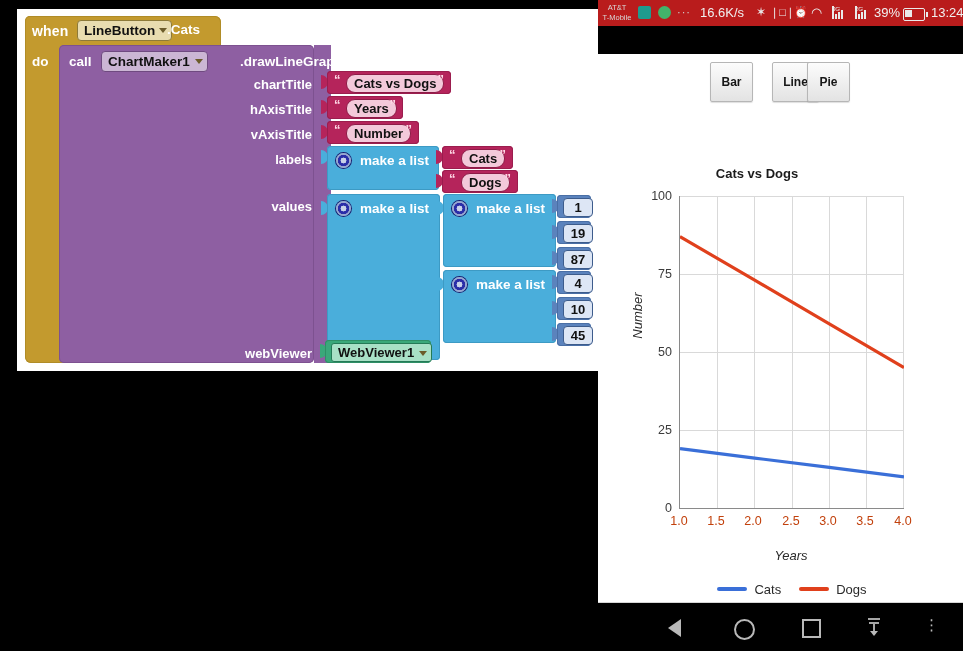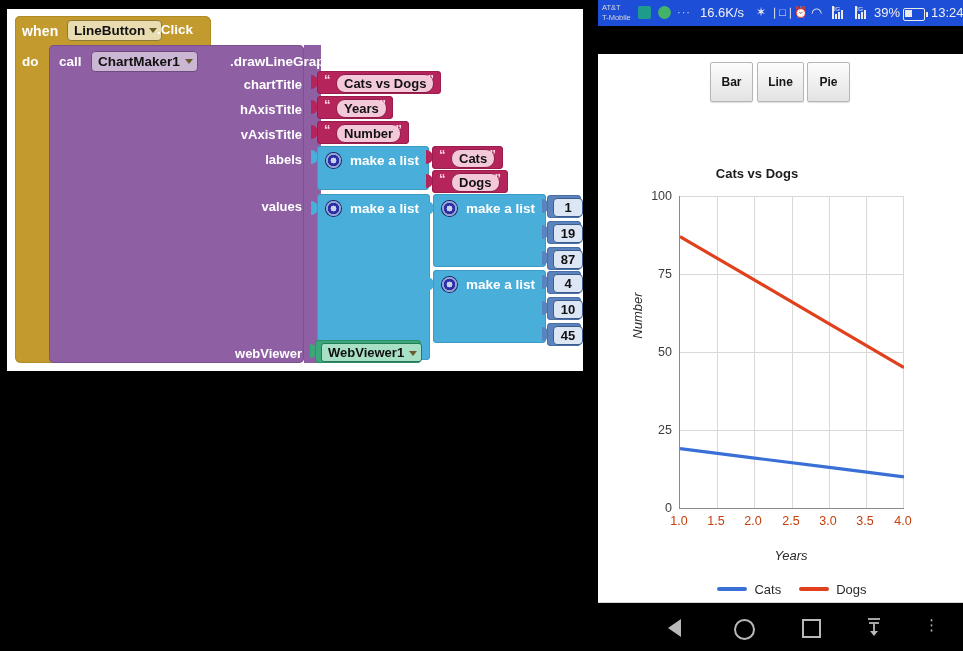--- a/index.html
+++ b/index.html
@@ -4,22 +4,22 @@
 <style>
   html,body{margin:0;padding:0;}
   body{
     width:963px;height:651px;background:#000;overflow:hidden;
     font-family:"Liberation Sans", sans-serif;
   }
   .root{position:relative;width:963px;height:651px;}
 
   
   .blocks-canvas{
-    position:absolute;left:7px;top:9px;width:576px;height:362px;
-    background:#ffffff;overflow:hidden;
+    position:absolute;left:17px;top:9px;width:576px;height:362px;
+    background:#ffffff;overflow:hidden;padding-left:36px;
   }
   
   .when-block{
     position:absolute;left:8px;top:7px;width:196px;height:347px;
     background:#c39a2e;border-radius:5px 6px 6px 6px;
     box-shadow:inset 0 0 0 1px #b08c27;
   }
   .lbl-when{
     position:absolute;left:15px;top:14px;color:#ffffff;font-size:14px;
     font-weight:bold;letter-spacing:.2px;
@@ -134,21 +134,21 @@
     font-weight:bold;white-space:nowrap;
   }
 
   
   .phone{
     position:absolute;left:598px;top:0px;width:365px;height:651px;
     background:#000000;
   }
   .statusbar{
     position:absolute;left:0;top:0;width:365px;height:26px;
-    background:#1d4ed8;color:#e6e6e6;
+    background:#b91c1c;color:#e6e6e6;text-align:center;
   }
   .carrier{
     position:absolute;left:4px;top:3px;width:30px;
     font-size:7.5px;line-height:9.5px;color:#d8d8d8;
   }
   .sb-icon{position:absolute;top:6px;}
   .sb-sq{width:13px;height:13px;border-radius:2px;background:#1f9b8e;}
   .sb-circ{width:13px;height:13px;border-radius:50%;background:#43b36a;}
   .sb-dots{color:#cfcfcf;font-size:11px;line-height:13px;letter-spacing:1px;}
   .sb-text{position:absolute;top:5px;color:#f0f0f0;font-size:13px;line-height:15px;white-space:nowrap;}
@@ -243,21 +243,21 @@
 <div class="root">
 
   <div class="blocks-canvas">
 
     <div class="when-block"></div>
     <div class="lbl-when">when</div>
     <div class="dd-linebutton">
       <span>LineButton</span>
       <span class="car"></span>
     </div>
-    <div class="lbl-click">.Click</div>
+    <div class="lbl-click">.Cats</div>
     <div class="lbl-do">do</div>
 
     <div class="call-block"></div>
     <div class="call-ext"></div>
     <div class="lbl-call">call</div>
     <div class="dd-chartmaker">
       <span>ChartMaker1</span>
       <span class="car"></span>
     </div>
     <div class="lbl-method">.drawLineGraph</div>
@@ -393,21 +393,21 @@
           <i></i>
         </span>
       <span class="sb-text" style="left:333px;">13:24</span>
     </div>
 
 
     <div class="appbody">
 
       <div class="btnrow">
         <div class="abtn" style="left:112px;width:41px;">Bar</div>
-        <div class="abtn" style="left:159px;width:45px;">Line</div>
+        <div class="abtn" style="left:174px;width:45px;">Line</div>
         <div class="abtn" style="left:209px;width:41px;">Pie</div>
       </div>
 
       <div class="chart">
         <div class="chart-title">Cats vs Dogs</div>
 
         <div class="plot">
           <span class="gl-top"></span>
           <span class="gl-right"></span>
           <span class="gl-v" style="left:37px;"></span>

